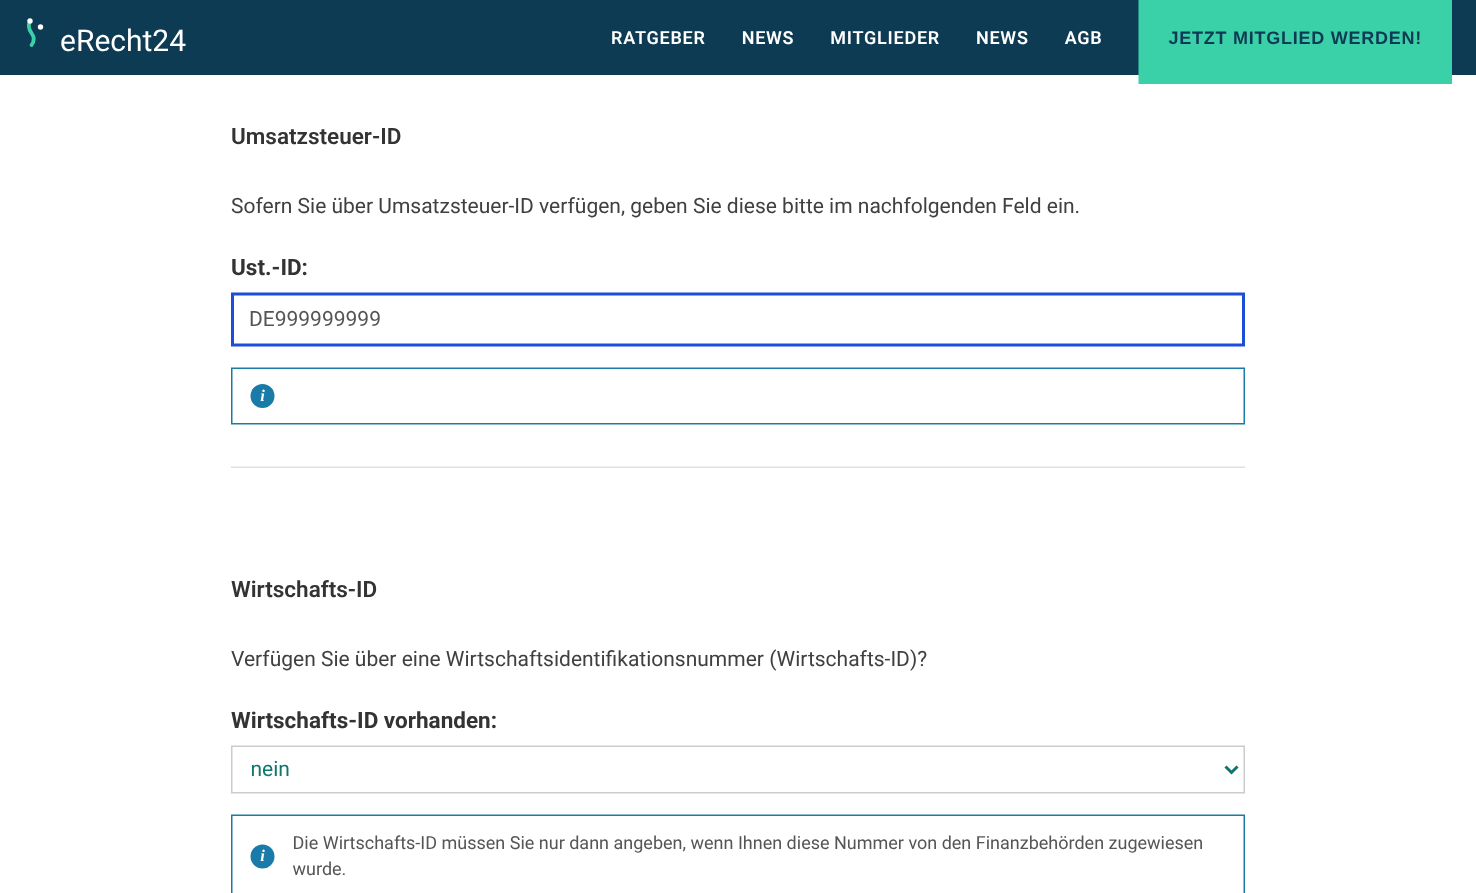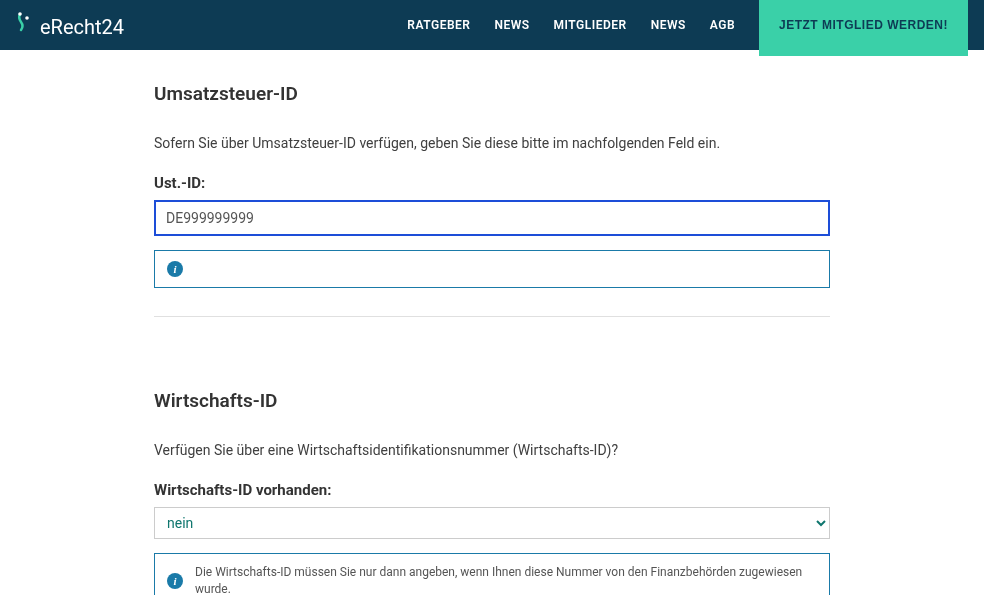--- a/index.html
+++ b/index.html
@@ -57,21 +57,21 @@
       max-width: 700px;
       margin: 0 auto;
       padding: 0 12px;
     }
     .section {
       padding-top: 32px;
       padding-bottom: 8px;
       border-bottom: 1px solid #e0e0e0;
     }
     .section-title {
-      font-size: 19px;
+      font-size: 15px;
       font-weight: 600;
       color: #333333;
       margin-bottom: 28px;
     }
     .section-desc {
       font-size: 14px;
       color: #404040;
       margin-bottom: 20px;
       line-height: 1.5;
     }

